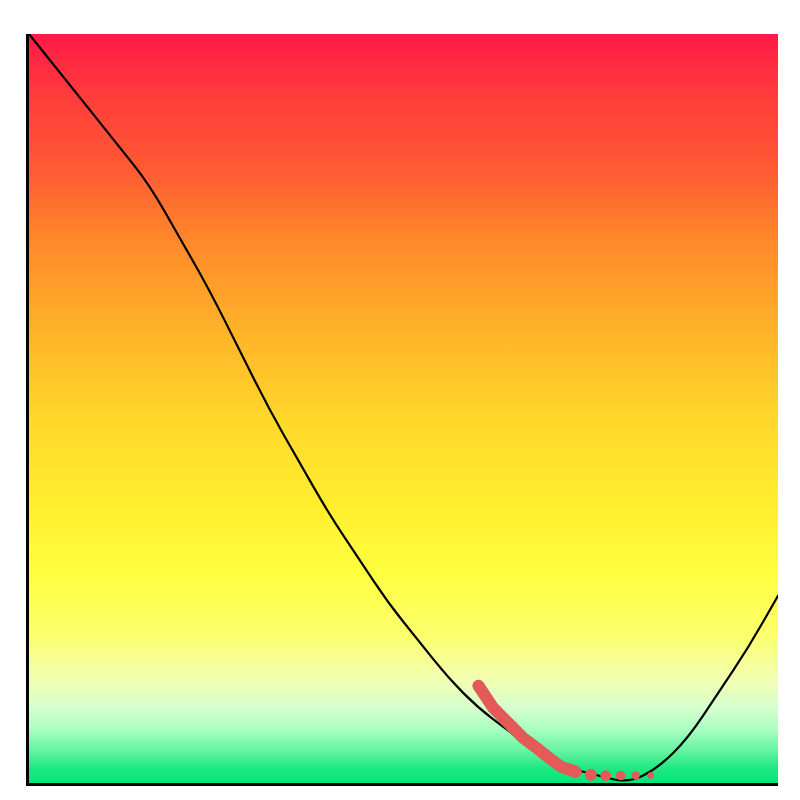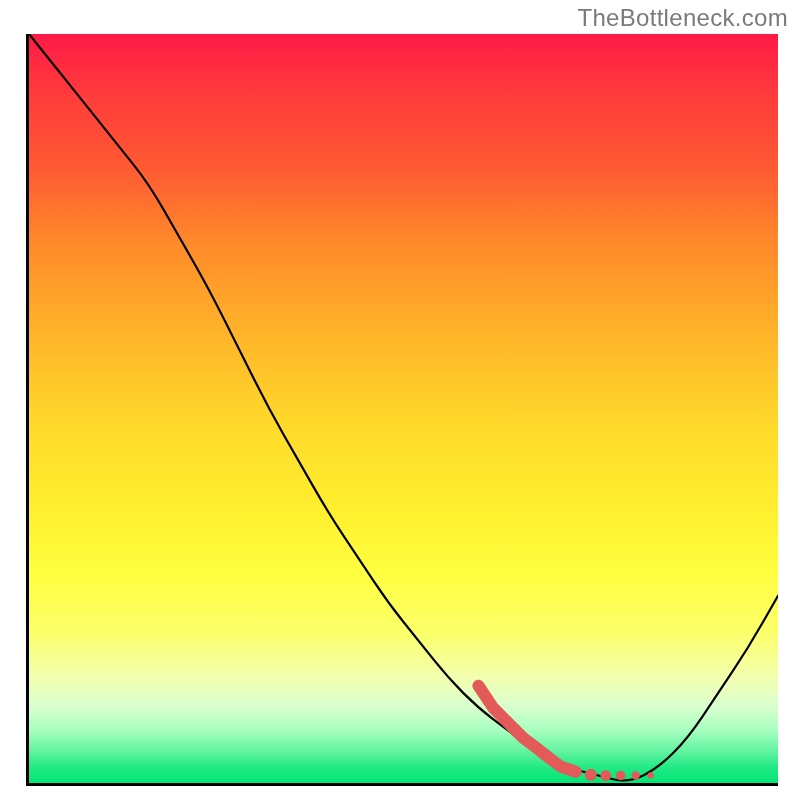--- a/index.html
+++ b/index.html
@@ -50,21 +50,20 @@
     position: absolute;
     inset: 0;
     width: 100%;
     height: 100%;
   }
 </style>
 </head>
 <body>
 
 <div class="wrap">
-  <div class="watermark">TheBottleneck.com</div>
   <div class="plot">
     <div class="bg"></div>
     <svg class="overlay" viewBox="0 0 752 752" preserveAspectRatio="none">
       <path id="curve-path" fill="none" stroke="#000" stroke-width="2.2" stroke-linejoin="round" stroke-linecap="round" d="M 0 0 Q 0.00 0.00 15.04 18.80 Q 30.08 37.60 45.12 56.40 Q 60.16 75.20 75.20 94.00 Q 90.24 112.80 105.28 131.60 Q 120.32 150.40 135.36 176.72 Q 150.40 203.04 165.44 229.36 Q 180.48 255.68 195.52 285.76 Q 210.56 315.84 225.60 345.92 Q 240.64 376.00 255.68 402.32 Q 270.72 428.64 285.76 454.96 Q 300.80 481.28 315.84 503.84 Q 330.88 526.40 345.92 548.96 Q 360.96 571.52 376.00 590.32 Q 391.04 609.12 406.08 627.92 Q 421.12 646.72 436.16 661.76 Q 451.20 676.80 466.24 688.08 Q 481.28 699.36 496.32 710.64 Q 511.36 721.92 526.40 729.44 Q 541.44 736.96 556.48 740.72 Q 571.52 744.48 586.56 748.24 Q 601.60 752.00 616.64 744.48 Q 631.68 736.96 646.72 721.92 Q 661.76 706.88 676.80 684.32 Q 691.84 661.76 706.88 639.20 Q 721.92 616.64 736.96 590.32 L 752.00 564.00"></path>
       <path id="hl-solid" fill="none" stroke="#e35a58" stroke-width="12" stroke-linecap="round" stroke-linejoin="round" d="M451.20 654.24 L466.24 676.80 L481.28 691.84 L496.32 706.88 L511.36 718.16 L522.64 727.18 L533.92 735.46 L548.96 740.72"></path>
       <g id="hl-dots">
           <circle cx="564.00" cy="743.73" r="6.00" fill="#e35a58"></circle>
           <circle cx="579.04" cy="744.48" r="5.40" fill="#e35a58"></circle>
           <circle cx="594.08" cy="744.48" r="4.80" fill="#e35a58"></circle>
           <circle cx="609.12" cy="744.48" r="4.20" fill="#e35a58"></circle>

